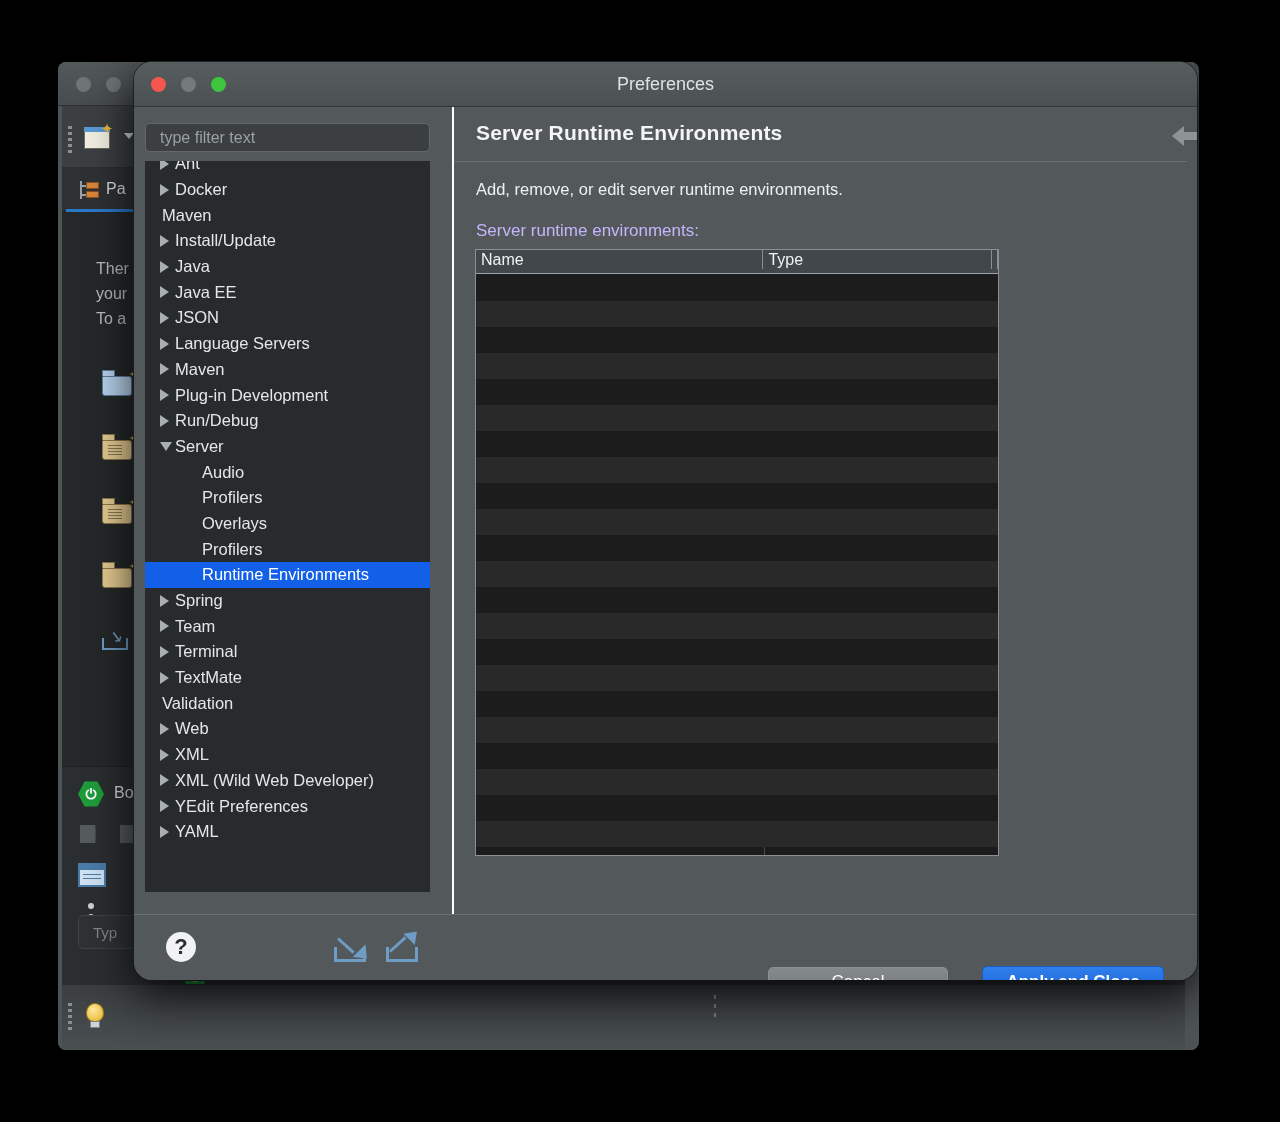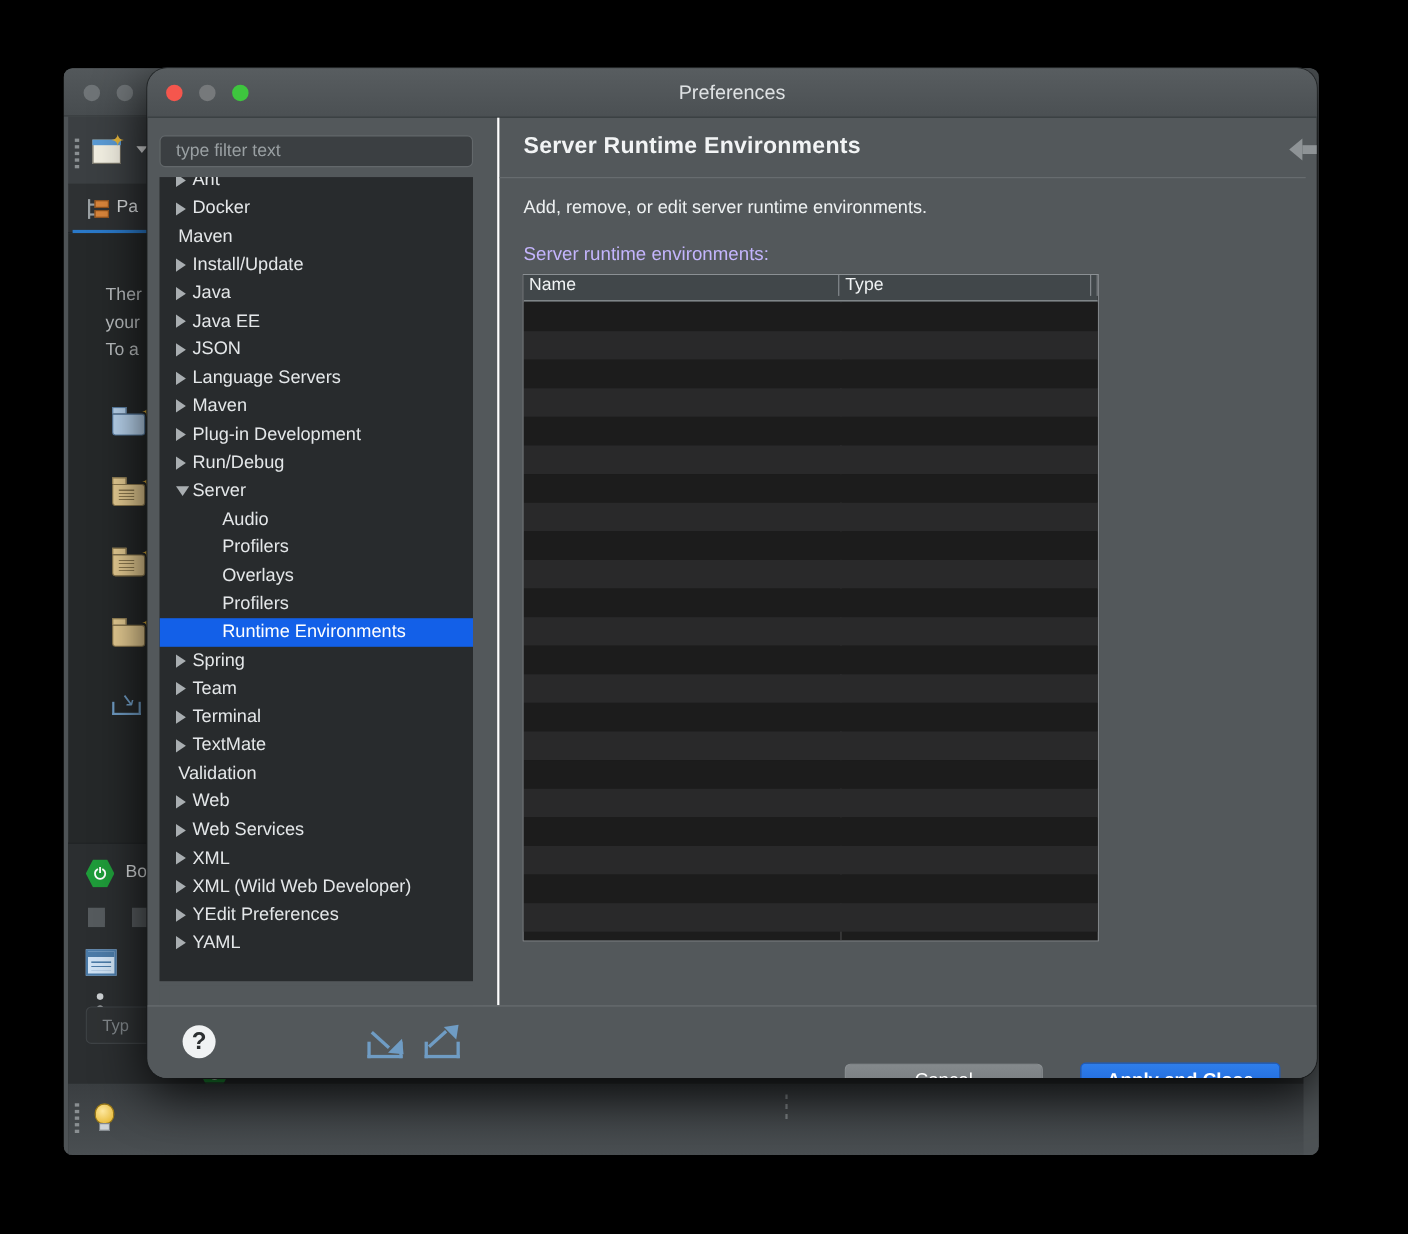--- a/index.html
+++ b/index.html
@@ -615,24 +615,20 @@
               </div>
               <div class="tree-item lvl1">
                 <span>Validation</span>
               </div>
               <div class="tree-item lvl1 has-tw">
                 <span class="tw closed"></span>
                 <span>Web</span>
               </div>
               <div class="tree-item lvl1 has-tw">
                 <span class="tw closed"></span>
-                <span>Web Services</span>
-              </div>
-              <div class="tree-item lvl1 has-tw">
-                <span class="tw closed"></span>
                 <span>XML</span>
               </div>
               <div class="tree-item lvl1 has-tw">
                 <span class="tw closed"></span>
                 <span>XML (Wild Web Developer)</span>
               </div>
               <div class="tree-item lvl1 has-tw">
                 <span class="tw closed"></span>
                 <span>YEdit Preferences</span>
               </div>

